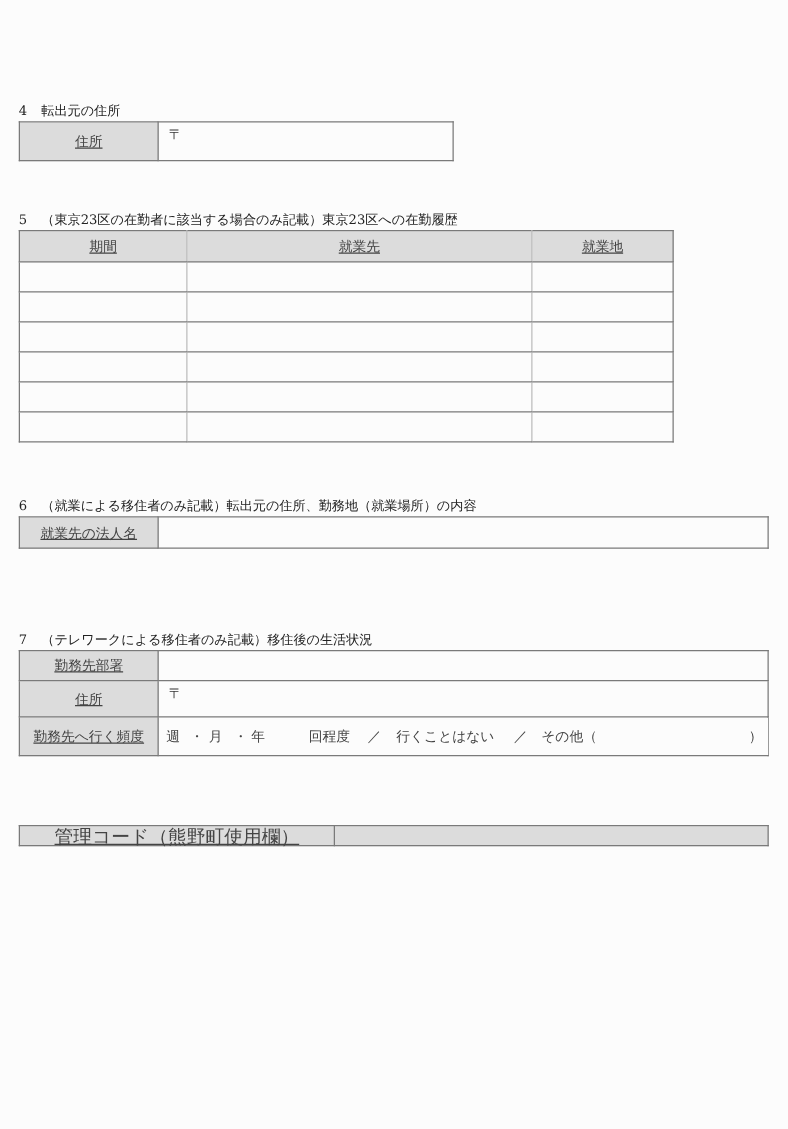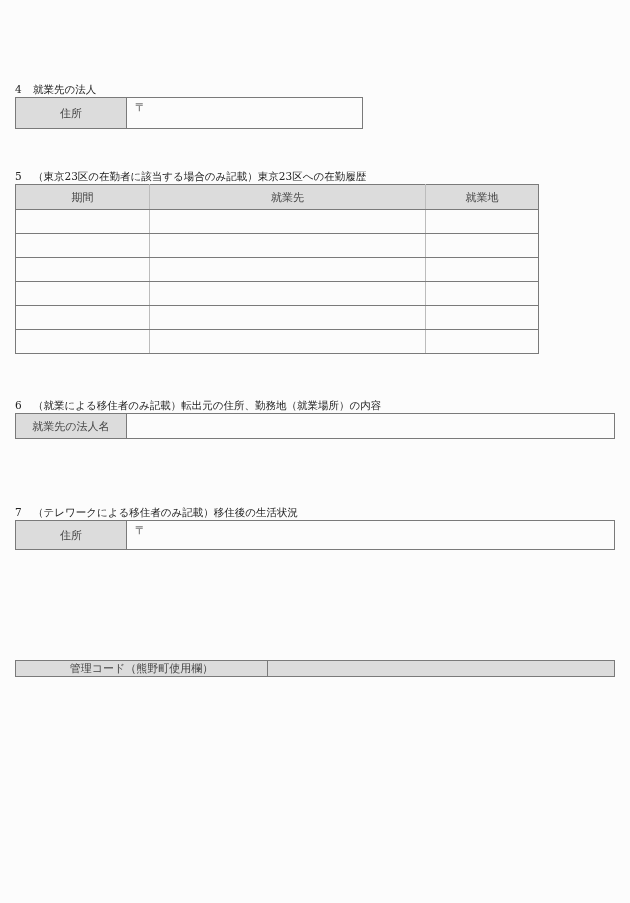--- a/index.html
+++ b/index.html
@@ -18,20 +18,21 @@
     white-space: nowrap;
     color: #222;
   }
   .heading .num { display: inline-block; width: 18px; }
   table.form {
     position: absolute;
     border-collapse: collapse;
     table-layout: fixed;
     font-size: 11px;
     color: #444;
+    text-decoration: underline;
   }
   table.form td, table.form th {
     border: 1px solid #7a7a7a;
     padding: 0;
     font-weight: normal;
   }
   .lbl {
     background: #dcdcdc;
     text-align: center;
     vertical-align: middle;
@@ -51,21 +52,21 @@
   .hist td.lt { border-right: 1px solid #bcbcbc; }
   .hist tr.head td { background: #dcdcdc; text-align: center; vertical-align: middle; }
   .freq-cell { position: relative; vertical-align: middle !important; }
   .freq-cell span { position: absolute; top: 50%; transform: translateY(-50%); white-space: nowrap; font-size: 11px; color: #444; }
   .mgmt td { background: #dcdcdc; }
 </style>
 </head>
 <body>
 
 <div class="heading" style="left:15px; top:82px;">
-  <span class="num">4</span><span>就業先の法人</span>
+  <span class="num">4</span><span>転出元の住所</span>
 </div>
 <table class="form" style="left:15px; top:97px; width:348px;">
   <colgroup>
       <col style="width:111px">
       <col>
     </colgroup>
   <tbody>
       <tr style="height:31px;">
     <td class="lbl">住所</td>
     <td class="val"><span class="postal">〒</span></td>
@@ -139,31 +140,51 @@
 
 <div class="heading" style="left:15px; top:505px;">
   <span class="num">7</span><span>（テレワークによる移住者のみ記載）移住後の生活状況</span>
 </div>
 <table class="form" style="left:15px; top:520px; width:600px;">
   <colgroup>
       <col style="width:111px">
       <col>
     </colgroup>
   <tbody>
+      <tr style="height:24px;">
+    <td class="lbl">勤務先部署</td>
+    <td class="val"></td>
+  </tr>
   <tr style="height:29px;">
     <td class="lbl">住所</td>
     <td class="val"><span class="postal">〒</span></td>
+  </tr>
+  <tr style="height:31px;">
+    <td class="lbl">勤務先へ行く頻度</td>
+    <td class="val freq-cell">
+      <span style="left:6px;">週</span>
+      <span style="left:25px;">・</span>
+      <span style="left:40px;">月</span>
+      <span style="left:60px;">・</span>
+      <span style="left:74px;">年</span>
+      <span style="left:120px;">回程度</span>
+      <span style="left:167px;">／</span>
+      <span style="left:190px;">行くことはない</span>
+      <span style="left:284px;">／</span>
+      <span style="left:306px;">その他（</span>
+      <span style="left:472px;">）</span>
+    </td>
   </tr>
 </tbody>
   </table>
 
 <table class="form mgmt" style="left:15px; top:660px; width:600px;">
   <colgroup>
       <col style="width:252px">
       <col>
     </colgroup>
   <tbody>
       <tr style="height:16px;">
-    <td class="lbl" style="font-size:11px; line-height:14px;">管理コード（熊野町使用欄）</td>
+    <td class="lbl" style="font-size:15px; line-height:14px;">管理コード（熊野町使用欄）</td>
     <td></td>
   </tr>
 </tbody>
   </table>
 
 </body></html>

